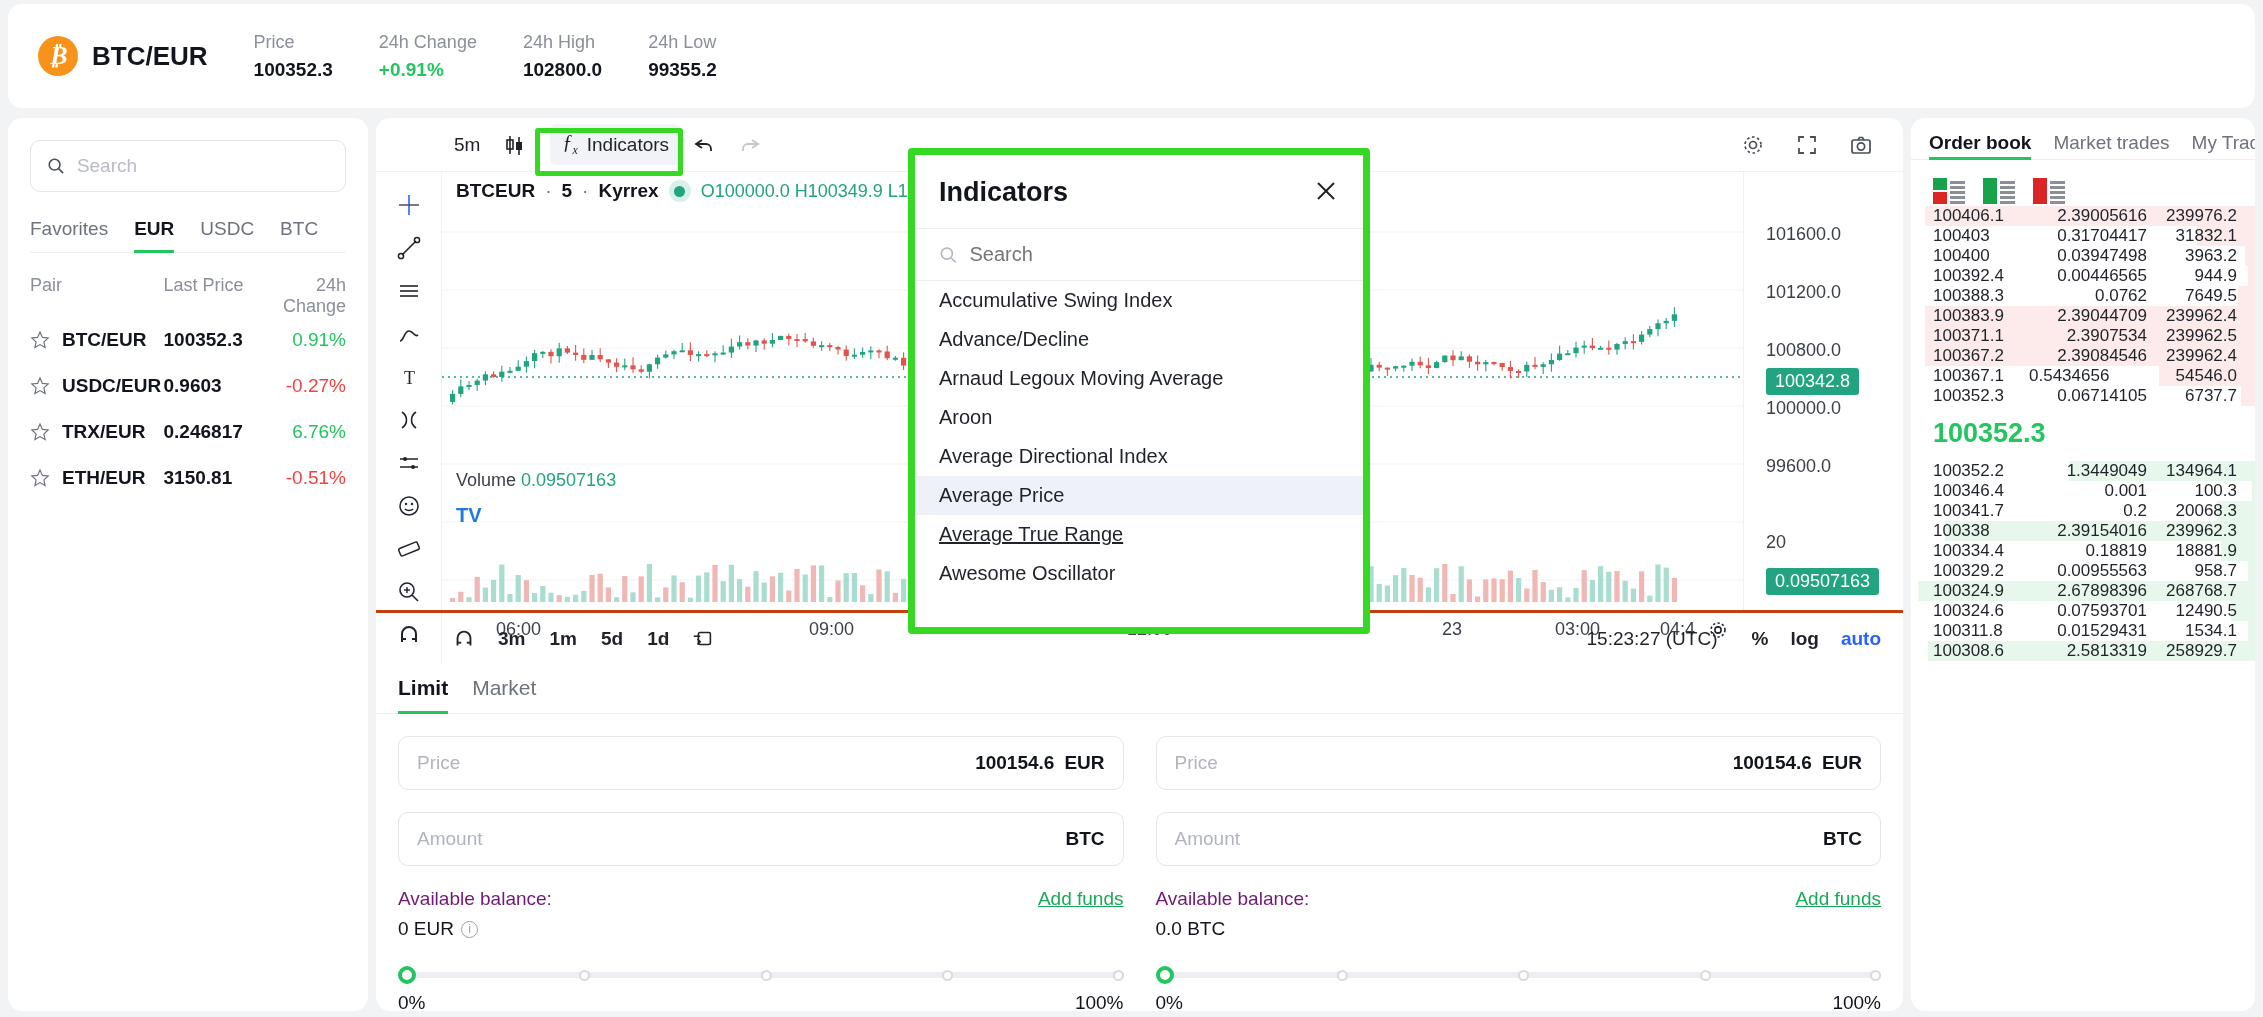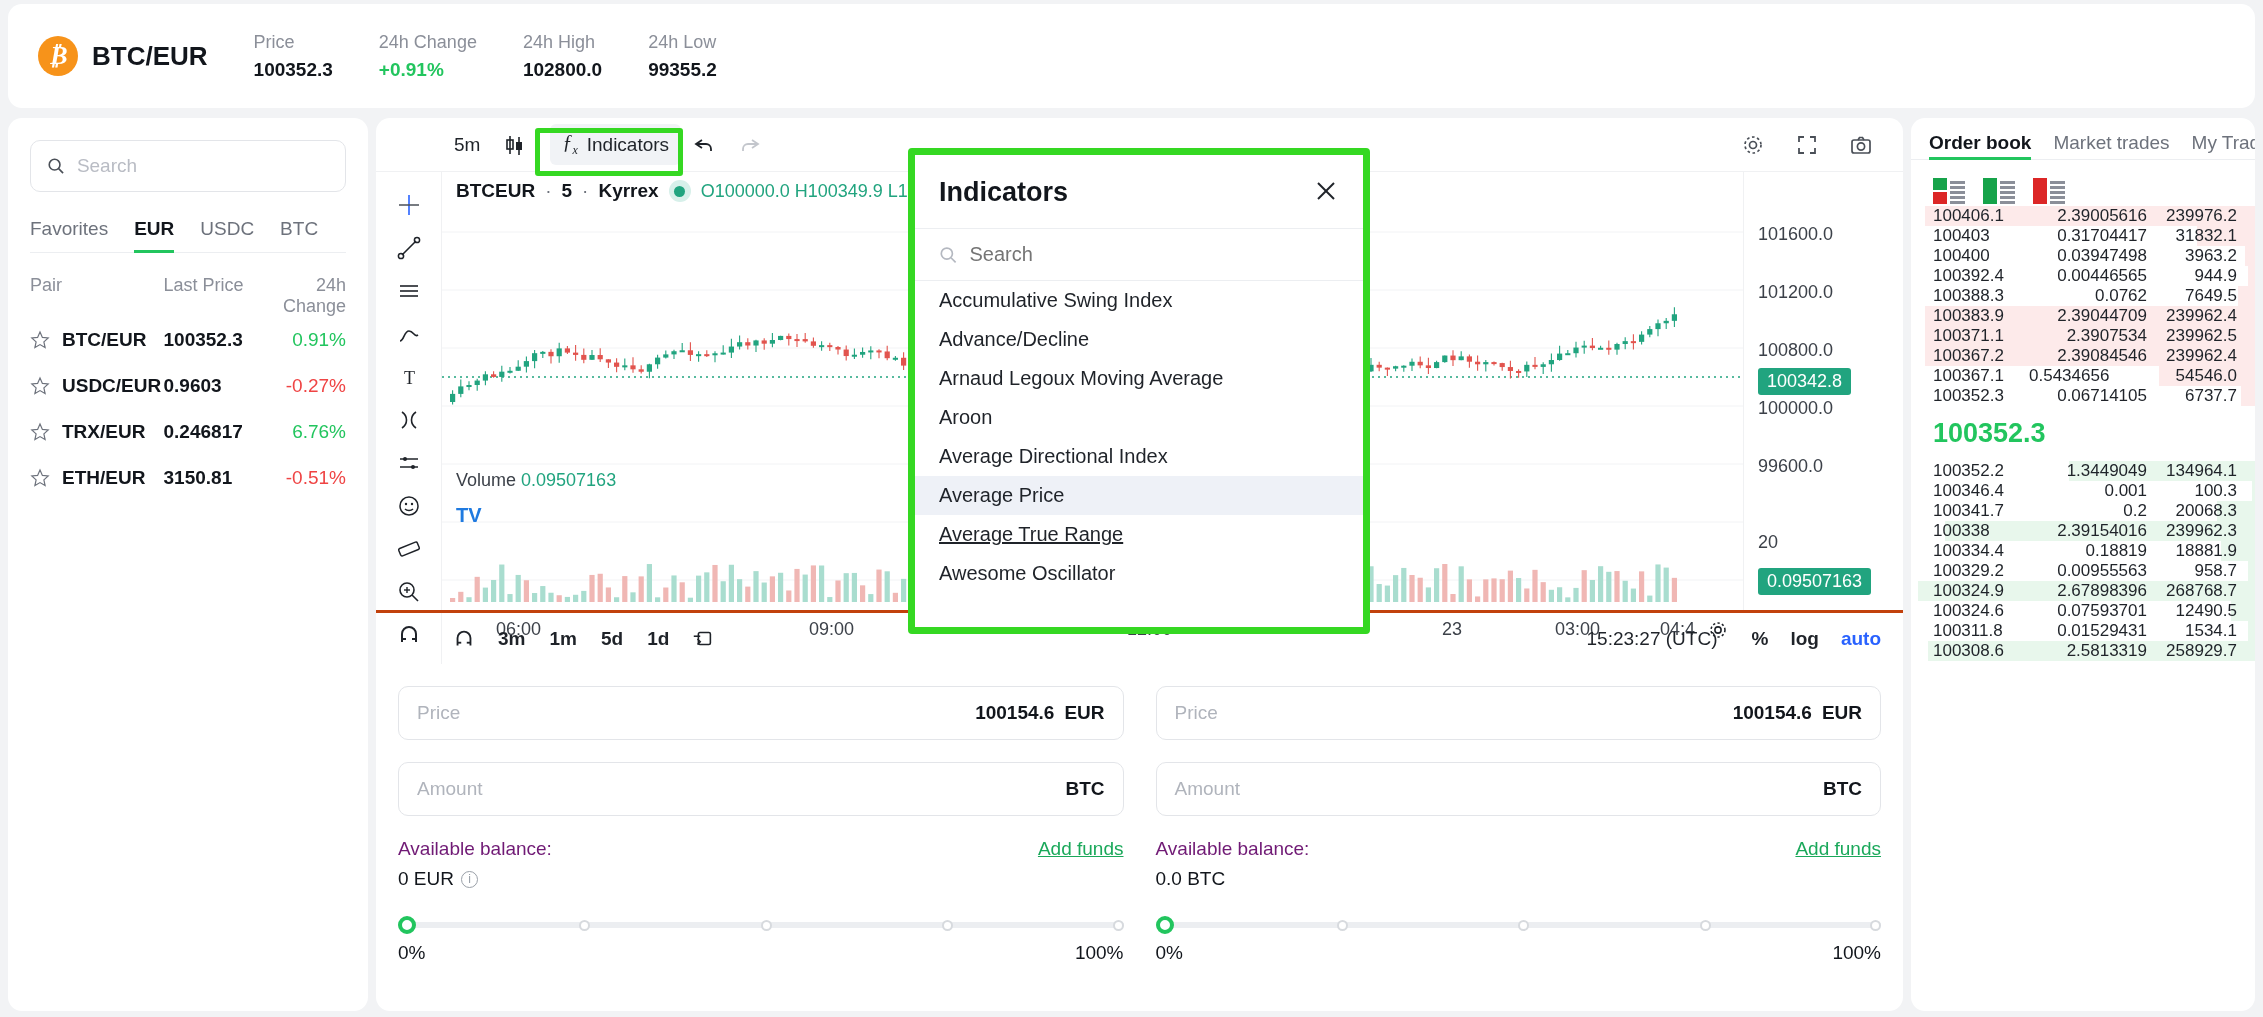--- a/index.html
+++ b/index.html
@@ -101,21 +101,21 @@
   .legend-sym { font-weight: bold; color: #12161c; }
   .legend-dot { width: 22px; height: 22px; border-radius: 50%; background: #d7f0ea; display: flex; align-items: center; justify-content: center; }
   .legend-dot i { width: 11px; height: 11px; border-radius: 50%; background: #21a47f; display: block; }
   .ohlc { color: #6d727c; font-size: 18px; }
   .ohlc b { color: #21a47f; font-weight: normal; }
   .chart-canvas { position: absolute; left: 66px; top: 54px; right: 0; bottom: 0; }
   .price-axis {
     position: absolute; right: 0; top: 54px; width: 160px; height: 438px;
     border-left: 1px solid #f0f1f3; font-size: 18px; color: #3c4149;
   }
-  .price-axis div { position: absolute; left: 14px; }
+  .price-axis div { position: absolute; left: 22px; }
   .price-tag {
     position: absolute; left: 6px; background: #21a47f; color: #fff;
     padding: 3px 9px; border-radius: 3px; font-size: 18px;
   }
   .vol-label { position: absolute; left: 80px; top: 352px; font-size: 18px; color: #3c4149; z-index: 5; }
   .vol-label b { color: #21a47f; font-weight: normal; }
   .tv-logo { position: absolute; left: 80px; top: 386px; font-weight: bold; color: #1f7ae0; font-size: 20px; }
   .time-axis {
     position: absolute; left: 66px; right: 160px; top: 492px; height: 34px;
     border-top: 1px solid #f0f1f3; font-size: 18px; color: #3c4149;
@@ -953,20 +953,24 @@
     <span class="bottom-right" style="margin-left:34px;">
       <span>%</span>
       <span>log</span>
       <span class="auto-btn">auto</span>
     </span>
   </div>
 </div>
 <div class="ind-highlight"></div>
 
 <div class="order-panel">
+  <div class="order-tabs">
+    <div class="order-tab active">Limit</div>
+    <div class="order-tab">Market</div>
+  </div>
   <div class="order-cols">
     <div class="order-col">
       <div class="field">
         <span class="lbl">Price</span>
         <span class="val">100154.6</span>
         <span class="unit">EUR</span>
       </div>
       <div class="field">
         <span class="lbl">Amount</span>
         <span class="unit" style="margin-left:auto;">BTC</span>

